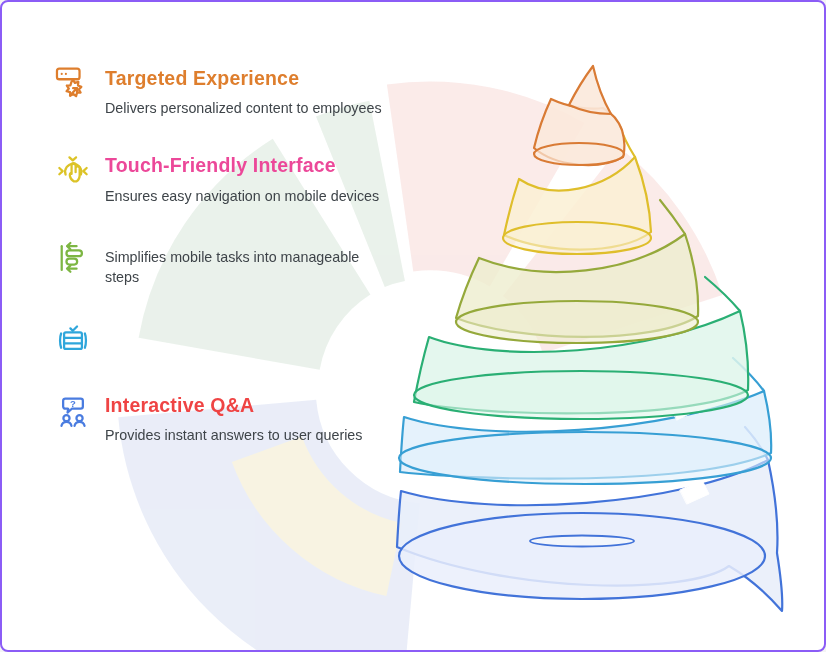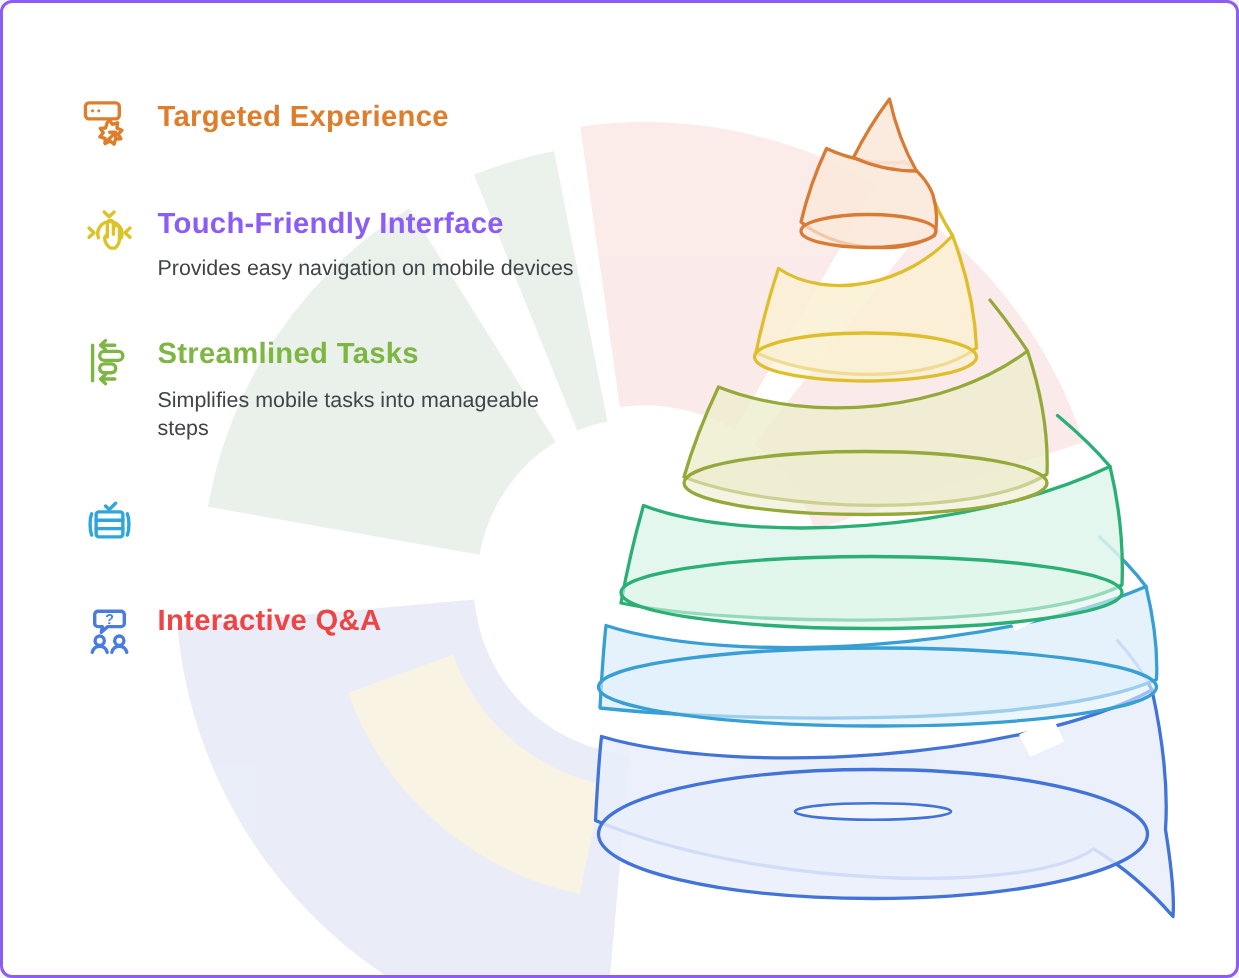--- a/index.html
+++ b/index.html
@@ -12,21 +12,21 @@
   
   .watermark{z-index:0;}
   
   .features{position:absolute;left:52px;top:62px;width:346px;z-index:2;}
   .feature{display:flex;align-items:flex-start;margin-bottom:32px;}
   .icon-box{width:38px;height:38px;flex:0 0 38px;margin-right:13px;margin-top:1px;}
   .icon-box svg{width:38px;height:38px;display:block;}
   .ftext{flex:1;}
   .ftitle{margin:3px 0 0 0;font-size:19.5px;font-weight:600;letter-spacing:.2px;line-height:1.15;}
   .fdesc{margin:10px 0 0 0;font-size:14.3px;color:#3E4449;line-height:1.38;max-width:288px;}
-  .c0{color:#DE7E2D}.c1{color:#8b5cf6}.c2{color:#7DB643}
+  .c0{color:#DE7E2D}.c1{color:#ec4899}.c2{color:#7DB643}
   .c3{color:#2FAD6C}.c4{color:#2FA6DB}.c5{color:#ef4444}
   
   .cone{position:absolute;left:390px;top:48px;width:400px;height:575px;z-index:1;}
 </style>
 </head>
 <body>
 
 <div class="canvas">
 
   <svg class="layer watermark" width="822" height="648" viewBox="0 0 826 652" fill="none">
@@ -97,51 +97,51 @@
         <svg viewBox="0 0 32 32" fill="none" stroke="#DE7E2D" stroke-width="1.9" stroke-linecap="round" stroke-linejoin="round">
           <rect x="2.5" y="3" width="19" height="9" rx="2"></rect>
           <circle cx="6.5" cy="7.5" r="0.9" fill="#DE7E2D" stroke="none"></circle>
           <circle cx="10" cy="7.5" r="0.9" fill="#DE7E2D" stroke="none"></circle>
           <path d="M16 12.5 l1.6 2.6 2.9 -0.9 -0.3 3 2.8 1.2 -2.1 2.2 1.5 2.6 -3 0.1 -0.8 2.9 -2.4 -1.8 -2.6 1.5 -0.1 -3 -2.9 -0.8 1.9 -2.3 -1.7 -2.5 3 -0.2 0.9 -2.9 Z"></path>
           <path d="M13.5 25.5 L19.5 19.5 M19.5 19.5 v3.4 M19.5 19.5 h-3.4"></path>
         </svg>
       </div>
       <div class="ftext">
         <h3 class="ftitle c0">Targeted Experience</h3>
+        <p class="fdesc">Delivers personalized content to employees</p>
       </div>
     </div>
 
     <div class="feature">
       <div class="icon-box">
         <svg viewBox="0 0 32 32" fill="none" stroke="#DCC327" stroke-width="1.9" stroke-linecap="round" stroke-linejoin="round">
           <path d="M13 4.5 l2.8 2.6 2.8 -2.6"></path>
           <path d="M4.5 13.5 l2.8 2.6 -2.8 2.6"></path>
           <path d="M27.5 13.5 l-2.8 2.6 2.8 2.6"></path>
           <path d="M9.8 19 a6.8 6.8 0 1 1 12.8 0"></path>
           <path d="M14.8 18.5 v-7.5 a1.7 1.7 0 0 1 3.4 0 v6 m0 -3.2 a1.7 1.7 0 0 1 3.4 0 v4.7 c0.2 3.1 -0.8 5 -2.6 6.3 h-2.2 c-1.8 -1 -3 -2.7 -3.4 -4.6 -0.3 -1.4 0.2 -2.4 1.4 -2.9"></path>
         </svg>
       </div>
       <div class="ftext">
         <h3 class="ftitle c1">Touch-Friendly Interface</h3>
-        <p class="fdesc">Provides easy navigation on mobile devices</p>
+        <p class="fdesc">Ensures easy navigation on mobile devices</p>
       </div>
     </div>
 
     <div class="feature">
       <div class="icon-box">
         <svg viewBox="0 0 32 32" fill="none" stroke="#7DB643" stroke-width="1.9" stroke-linecap="round" stroke-linejoin="round">
           <path d="M6.5 6 v20"></path>
           <rect x="10.5" y="9.5" width="13" height="5" rx="2.5"></rect>
           <rect x="10.5" y="16.5" width="9" height="5" rx="2.5"></rect>
           <path d="M19 6 h-8 M13.8 3.4 L11 6 l2.8 2.6"></path>
           <path d="M19 25 h-8 M13.8 22.4 L11 25 l2.8 2.6"></path>
         </svg>
       </div>
       <div class="ftext">
-        <h3 class="ftitle c2">Streamlined Tasks</h3>
         <p class="fdesc">Simplifies mobile tasks into manageable steps</p>
       </div>
     </div>
 
 
     <div class="feature">
       <div class="icon-box">
         <svg viewBox="0 0 32 32" fill="none" stroke="#2FA6DB" stroke-width="1.9" stroke-linecap="round" stroke-linejoin="round">
           <rect x="8.5" y="9.5" width="15" height="14" rx="1.5"></rect>
           <path d="M8.5 14.2 H23.5 M8.5 18.9 H23.5"></path>
@@ -158,17 +158,18 @@
           <path d="M9.5 5.5 h13 a1.8 1.8 0 0 1 1.8 1.8 v5 a1.8 1.8 0 0 1 -1.8 1.8 h-7.5 l-3.6 3.2 0.6 -3.2 h-2.5 a1.8 1.8 0 0 1 -1.8 -1.8 v-5 a1.8 1.8 0 0 1 1.8 -1.8 z"></path>
           <text x="16" y="12.4" text-anchor="middle" font-size="8" font-weight="bold" fill="#4A7CE0" stroke="none" font-family="Liberation Sans, sans-serif">?</text>
           <circle cx="10.5" cy="22" r="2.6"></circle>
           <circle cx="21.5" cy="22" r="2.6"></circle>
           <path d="M6.3 28.5 a4.3 4.3 0 0 1 8.4 0"></path>
           <path d="M17.3 28.5 a4.3 4.3 0 0 1 8.4 0"></path>
         </svg>
       </div>
       <div class="ftext">
         <h3 class="ftitle c5">Interactive Q&amp;A</h3>
+        <p class="fdesc">Provides instant answers to user queries</p>
       </div>
     </div>
 
   </div>
 </div>
 
 </body></html>

